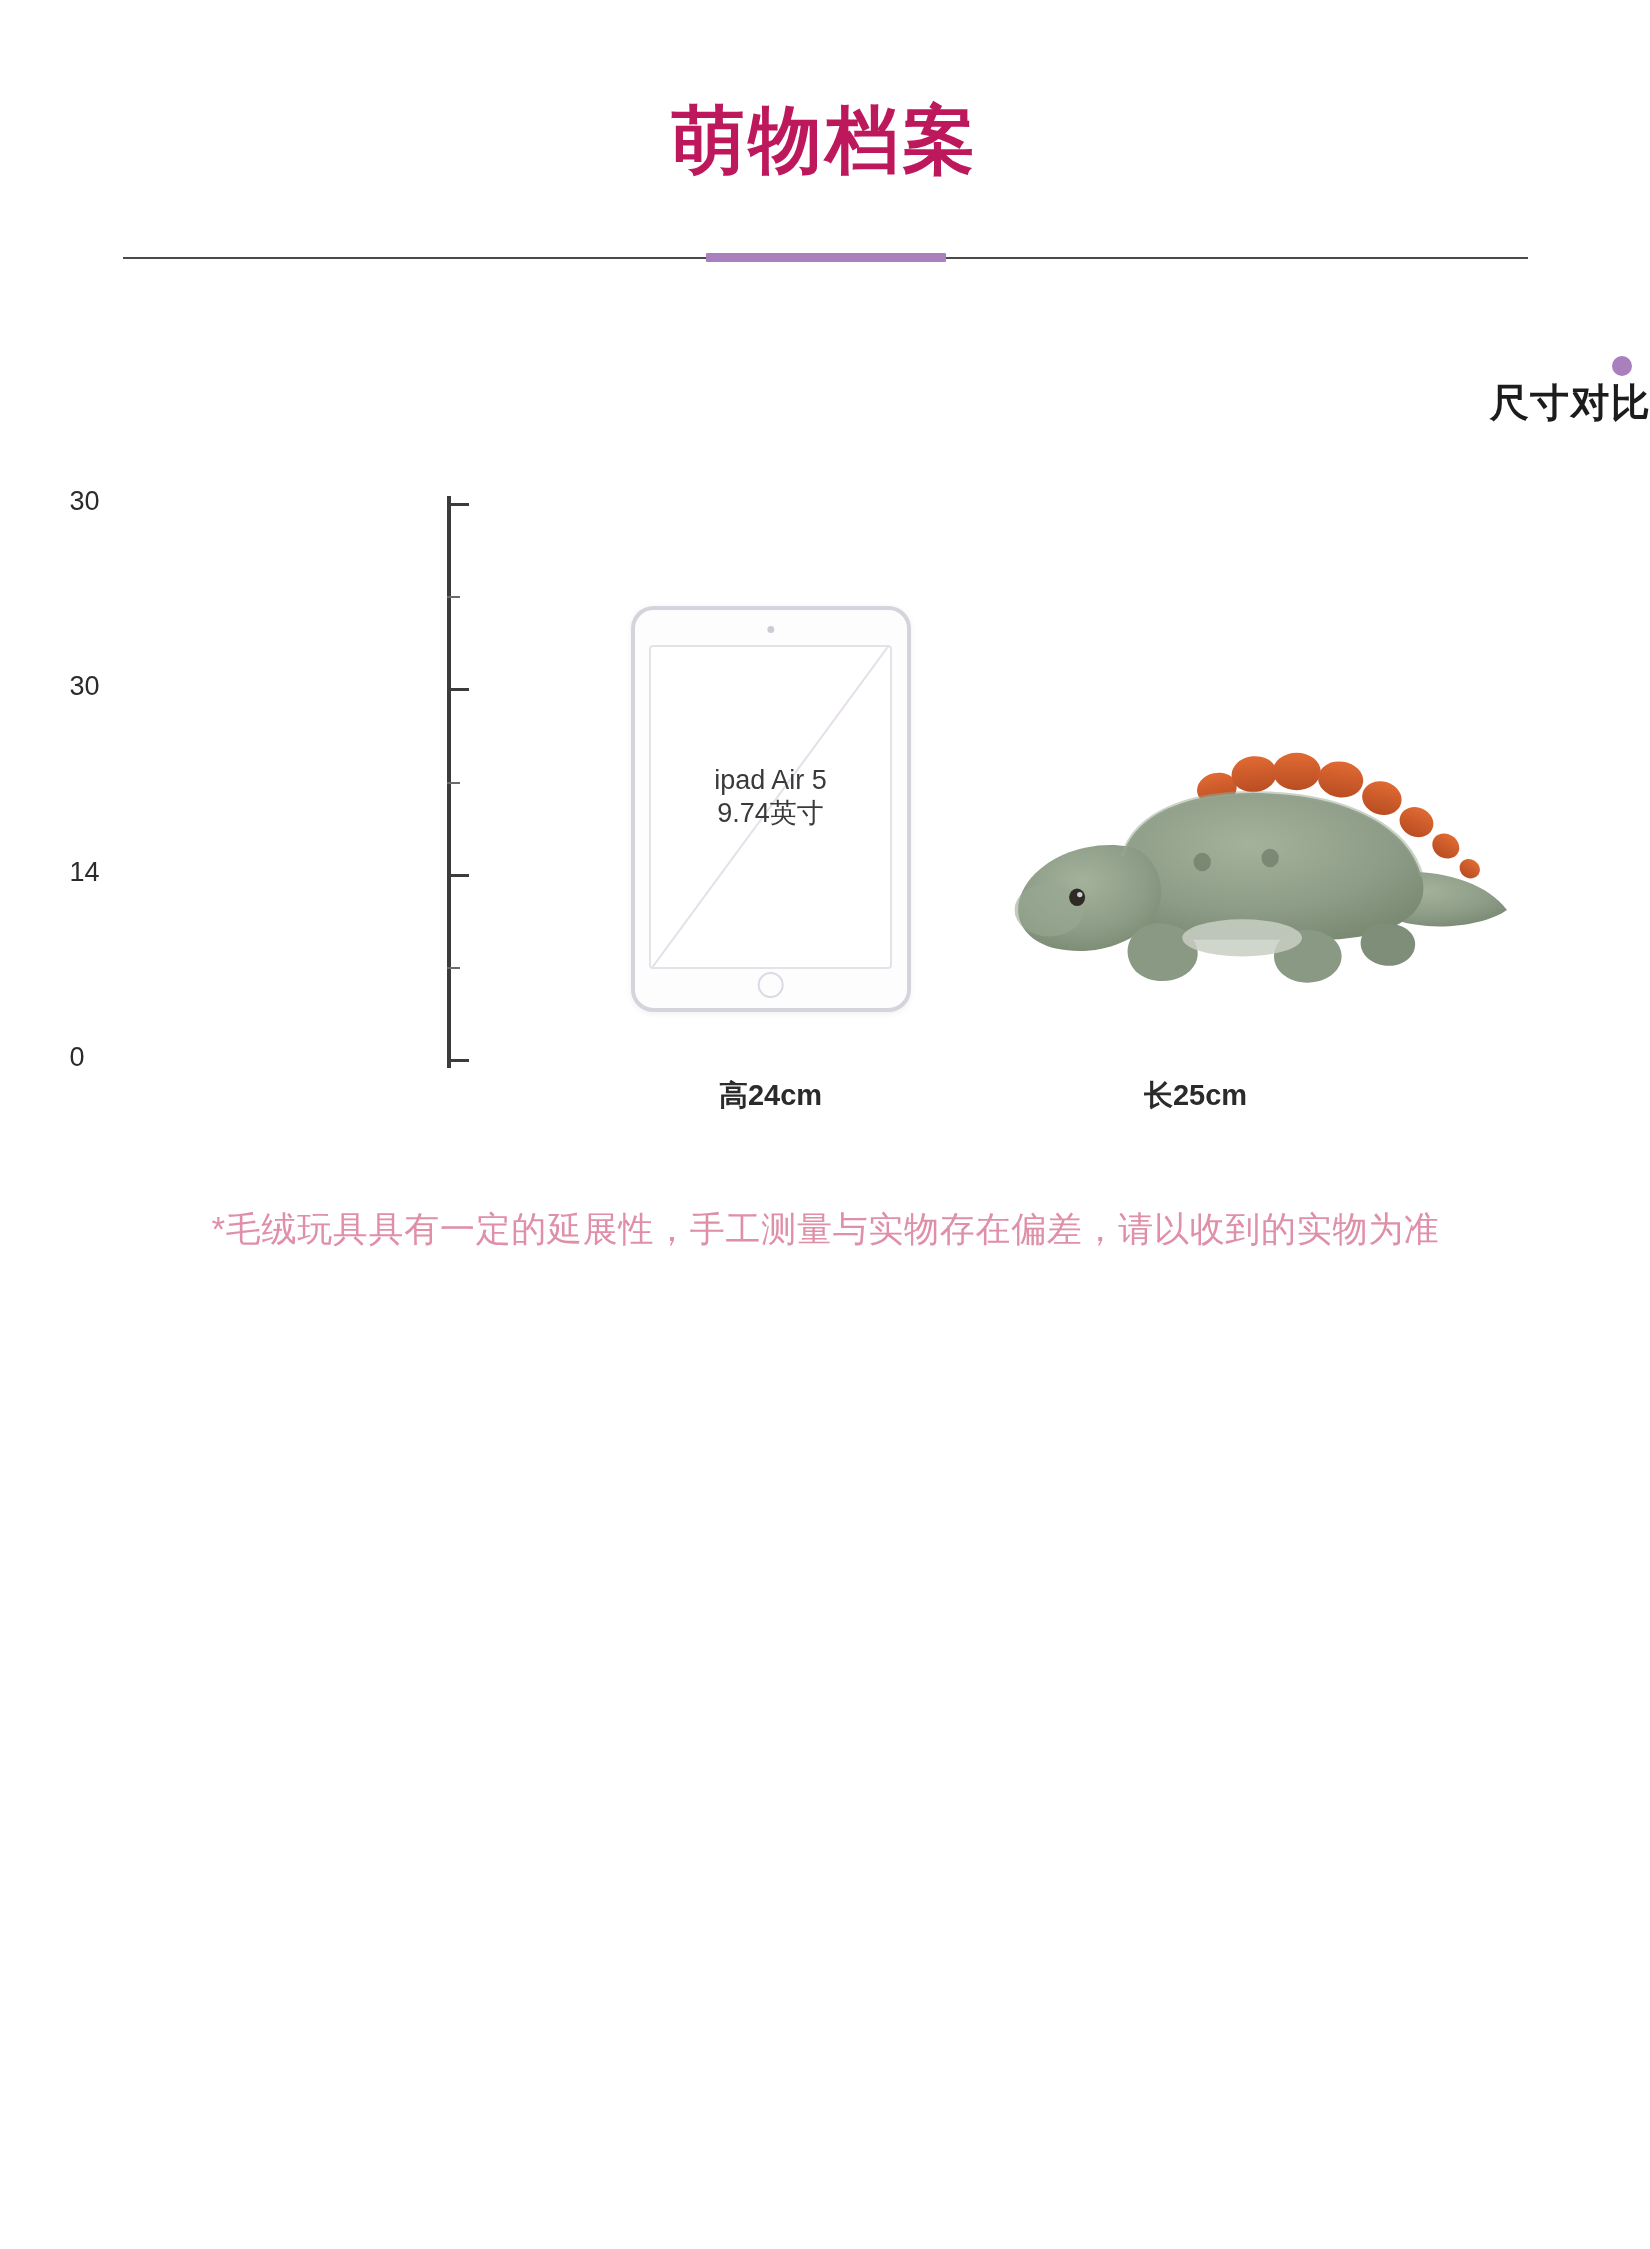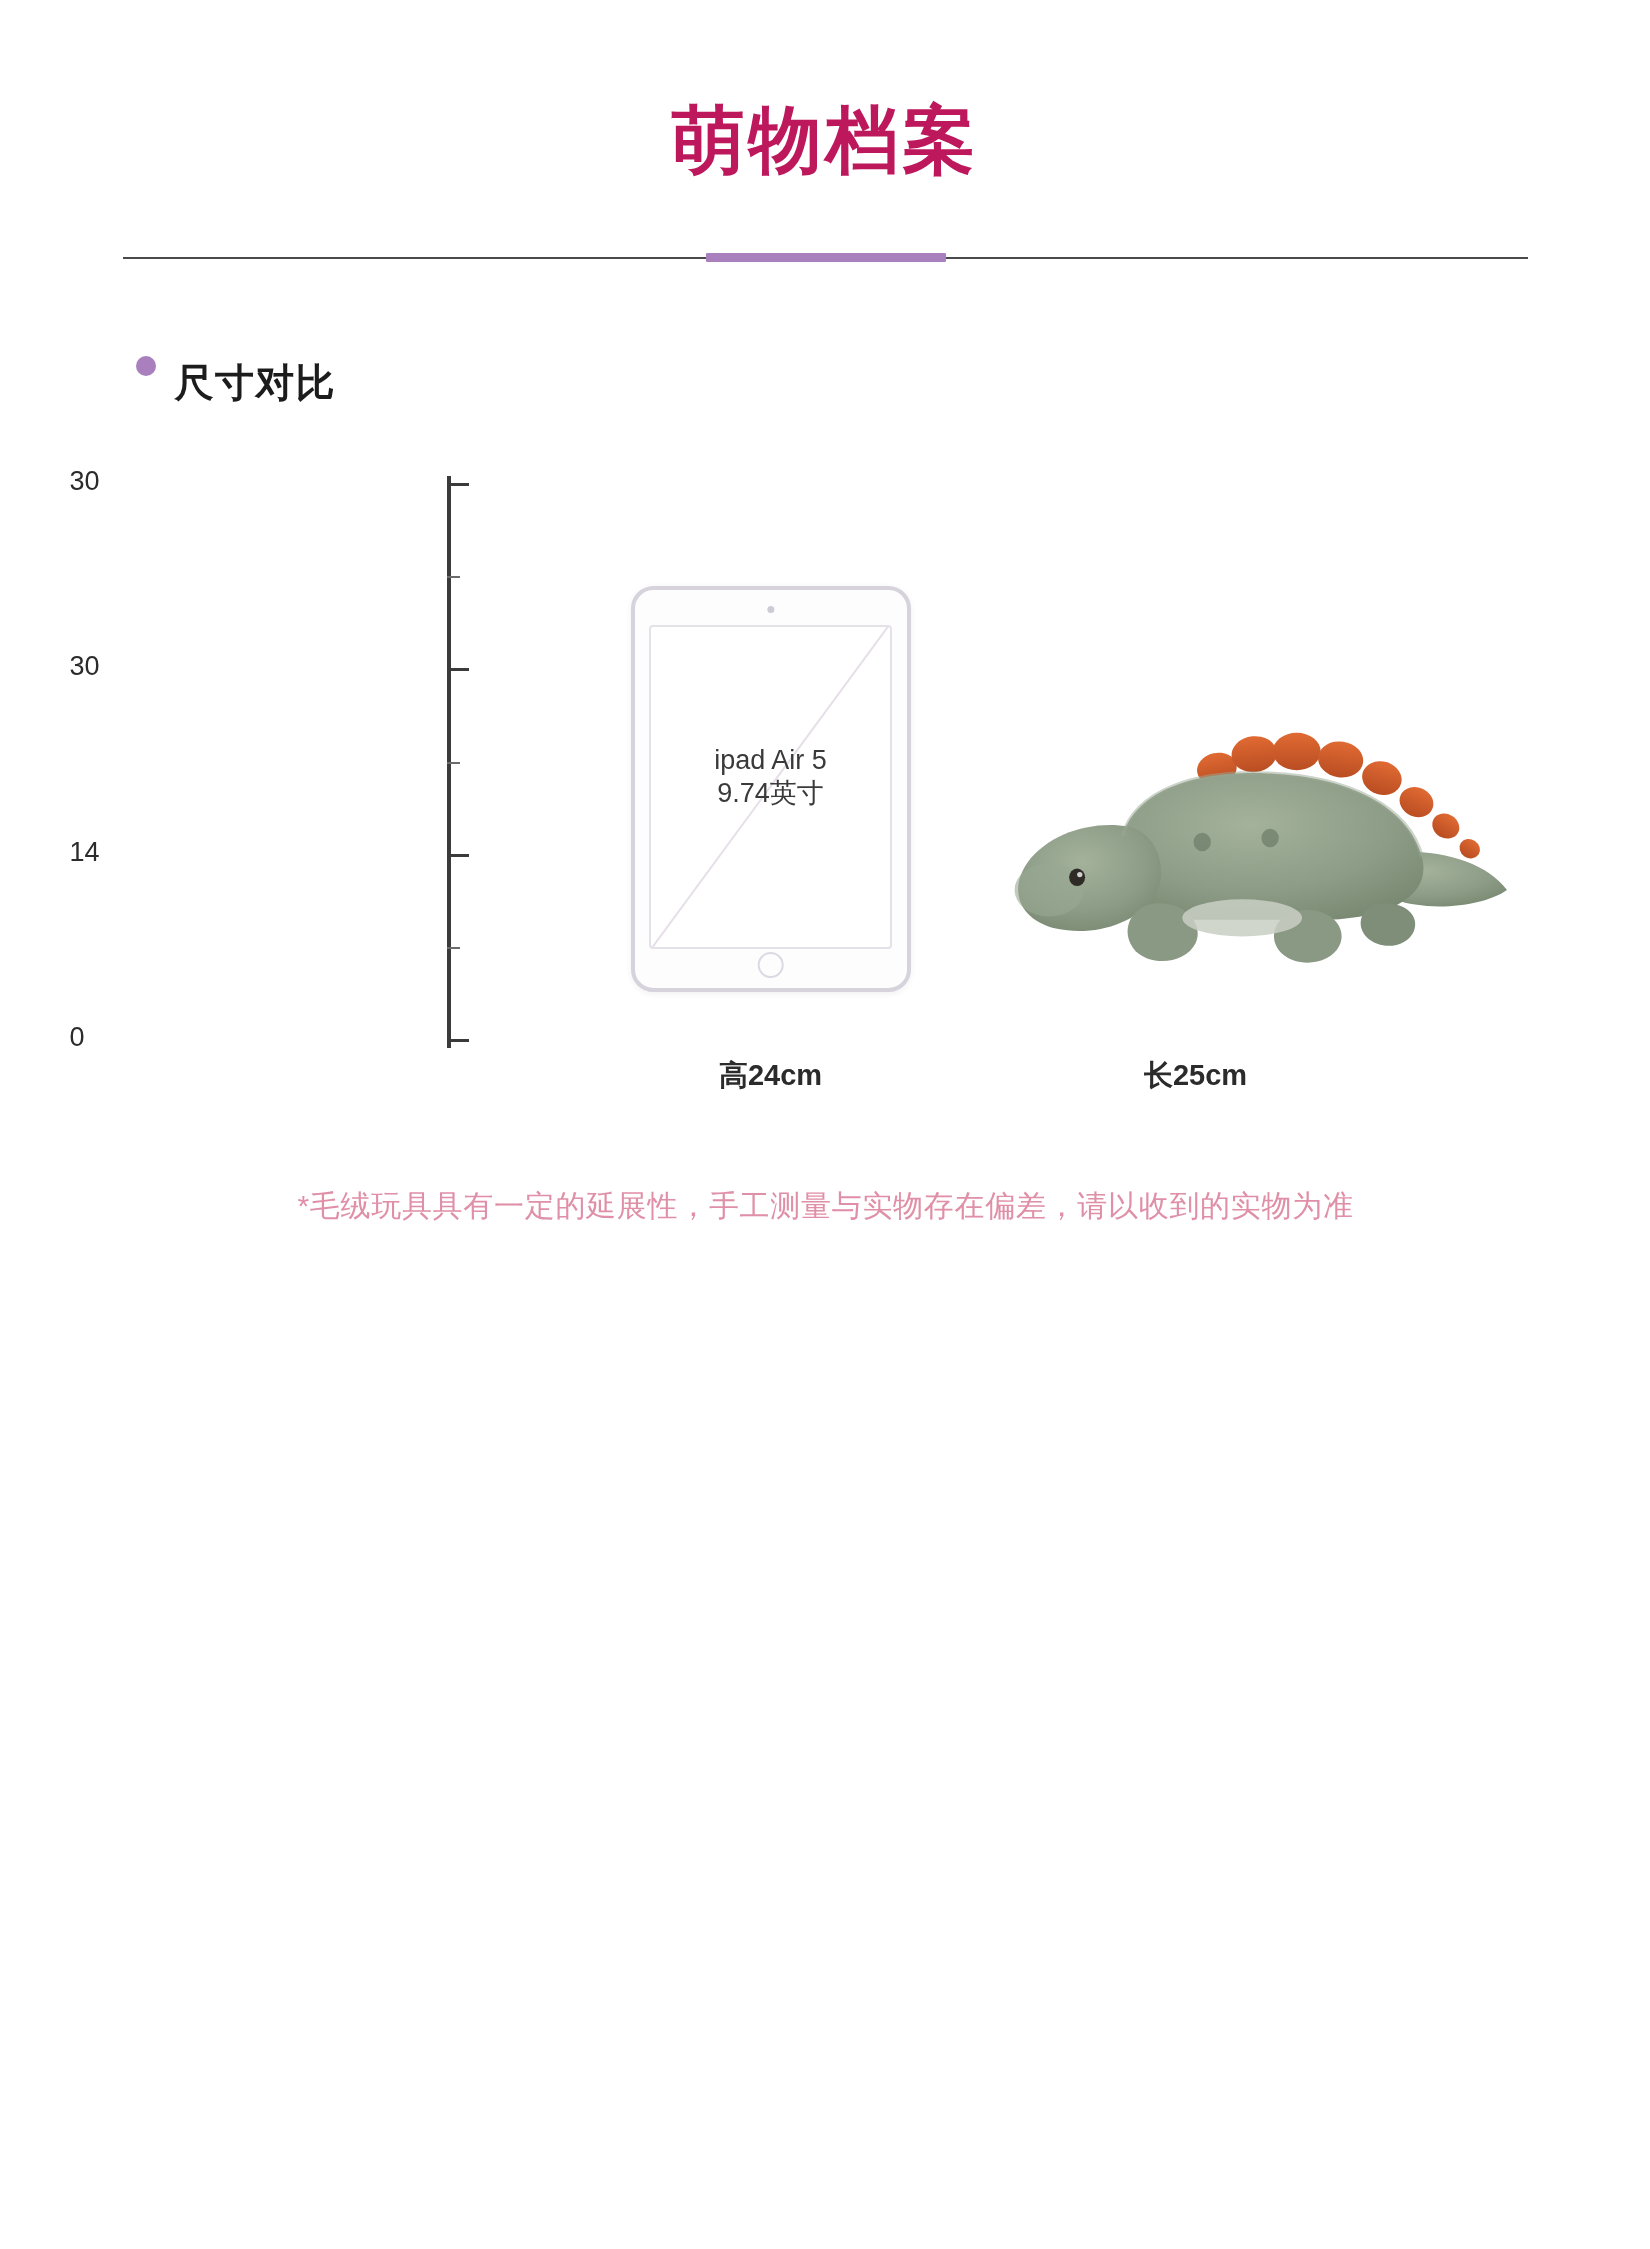--- a/index.html
+++ b/index.html
@@ -84,22 +84,23 @@
   }
   .spec-sep {
     height: 0;
     border-bottom: 2px dashed #cfcfcf;
     margin: 60px 13.3px 60px 13.3px;
   }
 
   
   .section-head {
     display: flex;
-    align-items: flex-start;
+    align-items: flex-end;
     margin: 93px 0 0 136px;
+    flex-direction: column;
   }
   .section-dot {
     width: 20px;
     height: 20px;
     border-radius: 50%;
     background: #a97fbe;
     margin-right: 18.6px;
   }
   .section-title {
     font-size: 39px;
@@ -229,21 +230,21 @@
     text-align: center;
     font-weight: bold;
   }
   .cap-ipad { left: 474px; width: 280px; }
   .cap-dino { left: 899px; width: 280px; }
 
   .footnote {
     margin: 77px auto 0 auto;
     width: 1338px;
     text-align: center;
-    font-size: 30px;
+    font-size: 35px;
     color: #e08fa8;
     letter-spacing: 0.7px;
   }
 </style>
 </head>
 <body>
 
 <div class="page">
 
   <div class="title">萌物档案</div>

